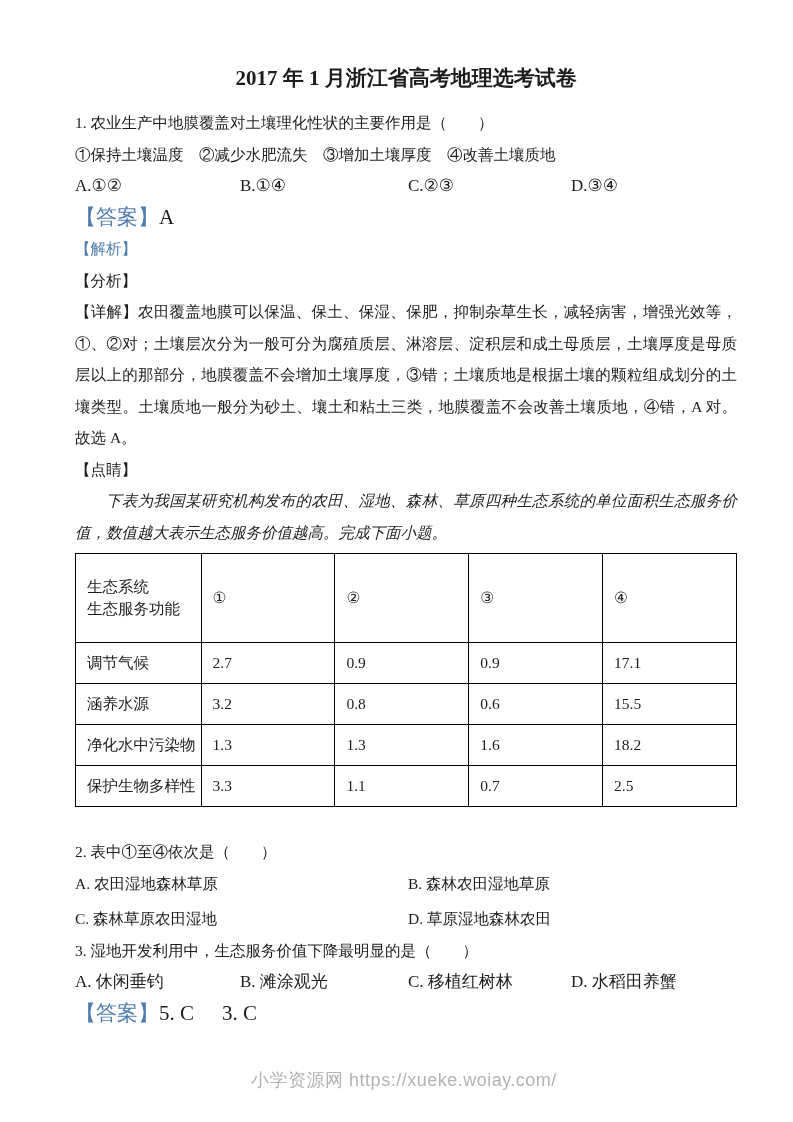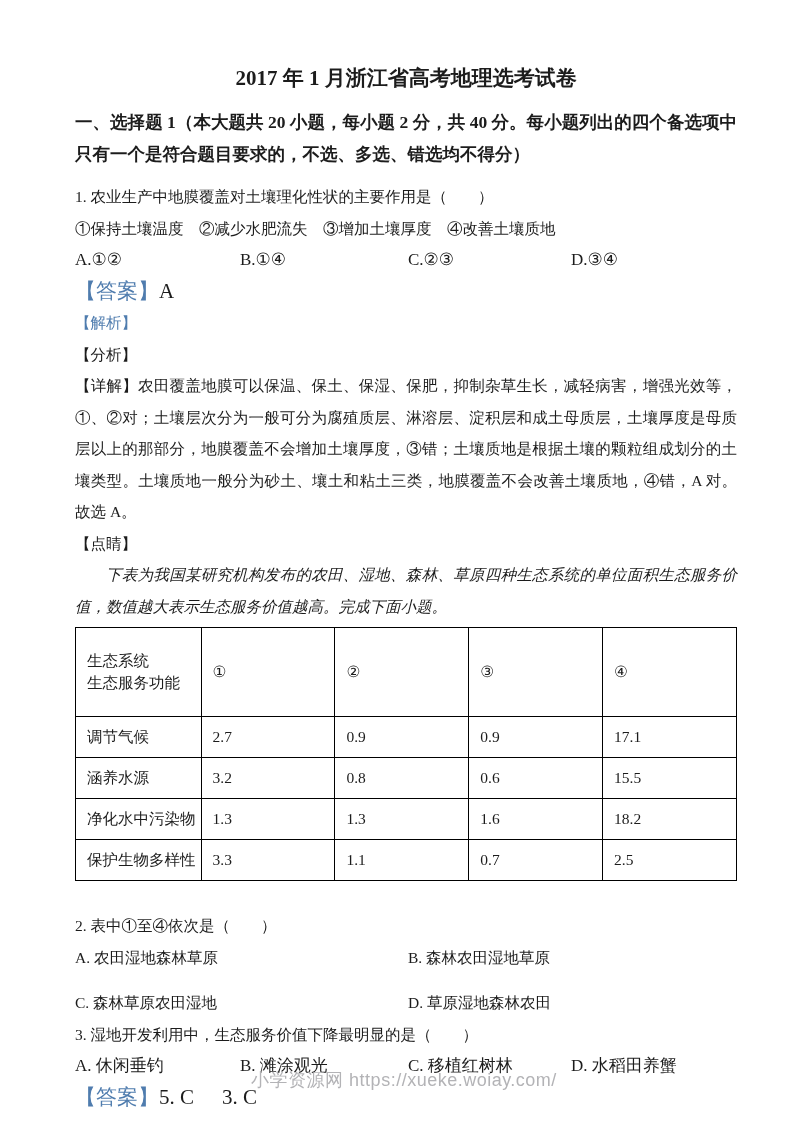--- a/index.html
+++ b/index.html
@@ -45,21 +45,21 @@
     display: grid;
     grid-template-columns: 165px 168px 163px 1fr;
     font-size: 17px;
     line-height: 31.5px;
   }
   .choices-grid2 {
     display: grid;
     grid-template-columns: 333px 1fr;
     font-size: 15.5px;
     line-height: 31.5px;
-    row-gap: 14px;
+    row-gap: 4px;
   }
   .intro {
     font-style: italic;
     text-indent: 2em;
     text-align: justify;
   }
   table.eco {
     width: 100%;
     border-collapse: collapse;
     margin-top: 5px;
@@ -90,21 +90,20 @@
   }
 </style>
 </head>
 <body>
 
 <div class="page">
   <div class="content">
 
     <h1 class="title">2017 年 1 月浙江省高考地理选考试卷</h1>
 
-    <h2 class="section-header">一、选择题 1（本大题共 20 小题，每小题 2 分，共 40 分。每小题列出的四个备选项中只有一个是符合题目要求的，不选、多选、错选均不得分）</h2>
 
     <p class="para" style="margin-top:11px;">1. 农业生产中地膜覆盖对土壤理化性状的主要作用是（　　）</p>
 
     <p class="para">①保持土壤温度　②减少水肥流失　③增加土壤厚度　④改善土壤质地</p>
 
     <div class="choices-row">
       <span>A.①②</span>
       <span>B.①④</span>
       <span>C.②③</span>
       <span>D.③④</span>

